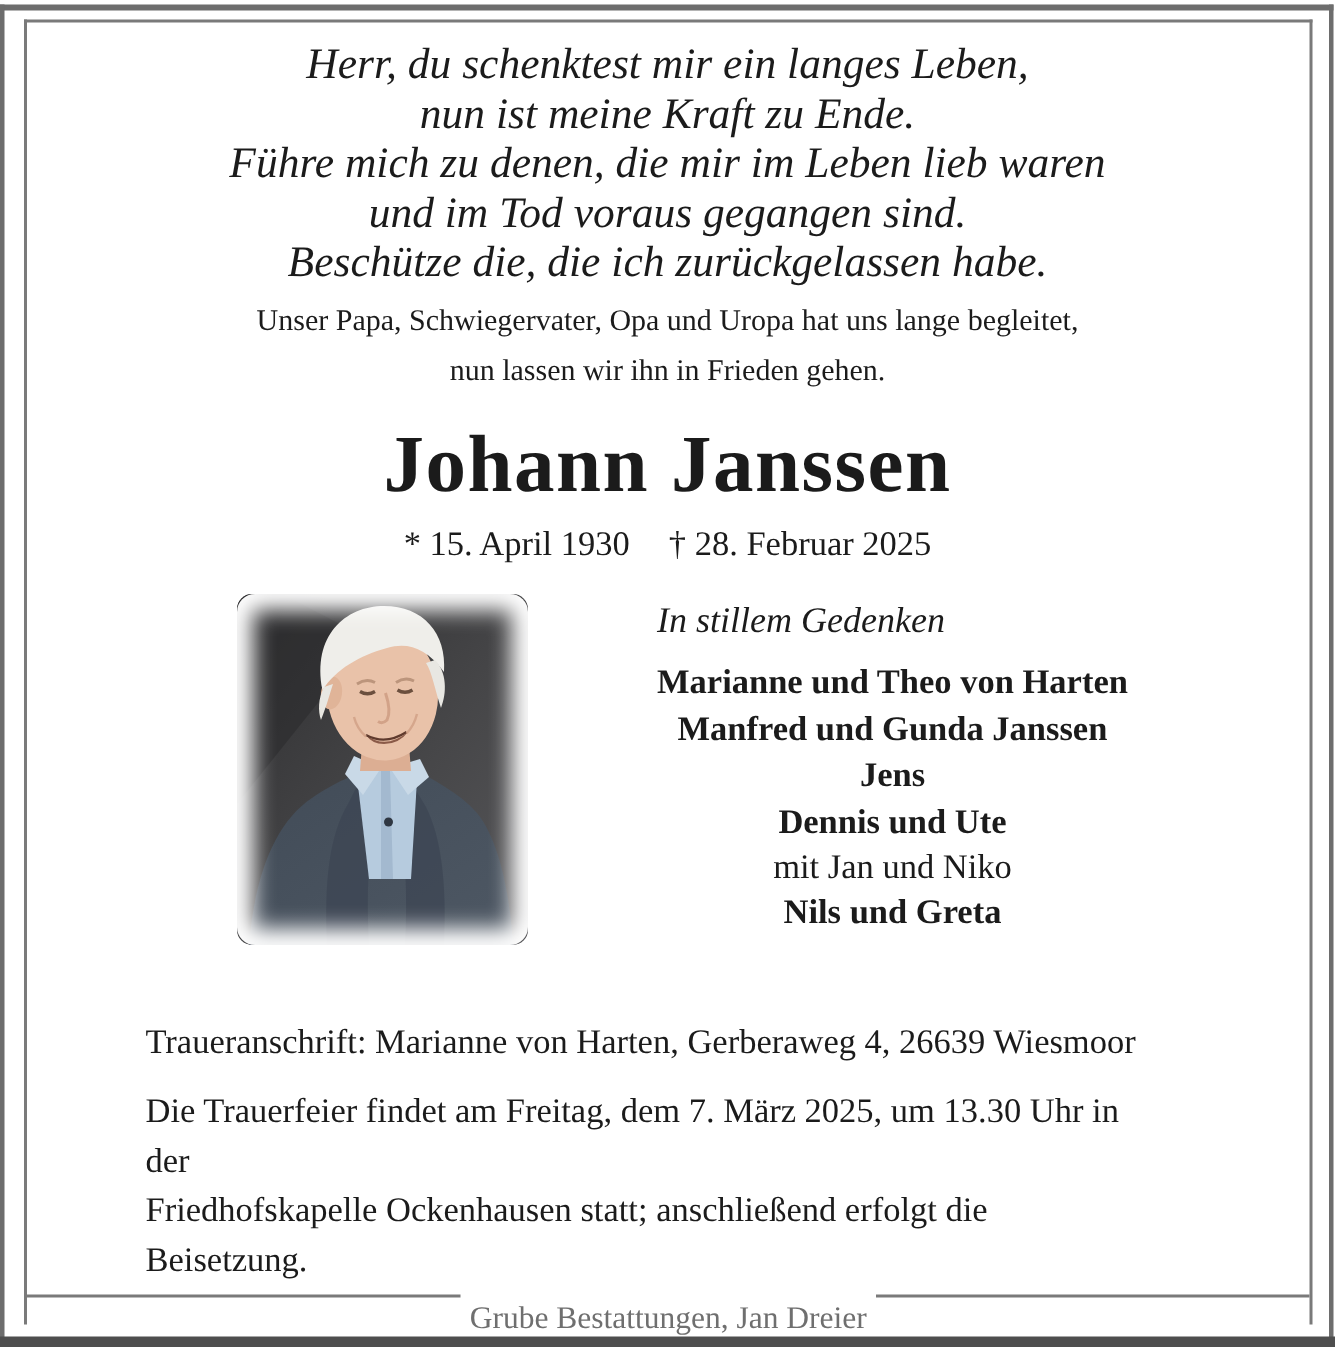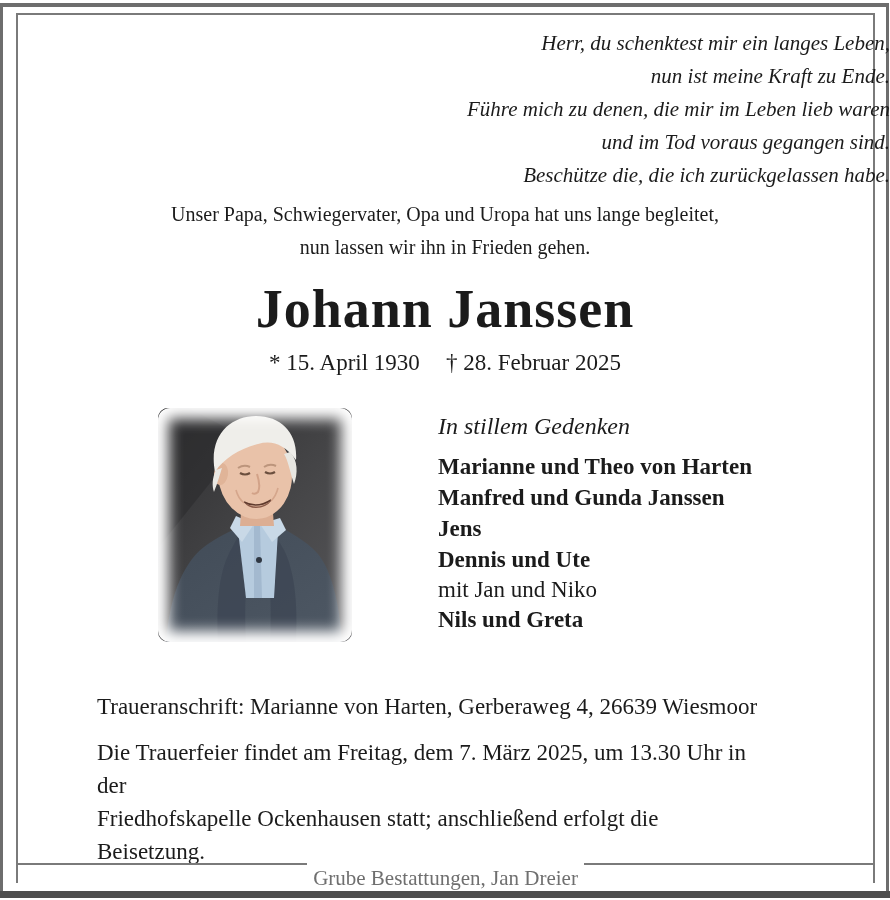--- a/index.html
+++ b/index.html
@@ -44,23 +44,23 @@
   }
   
   .content {
     position: absolute;
     left: 0; top: 0;
     width: 100%;
     padding-top: 27px;
     box-sizing: border-box;
   }
   .poem {
-    text-align: right;
+    text-align: center;
     font-style: italic;
-    font-size: 21px;
+    font-size: 29px;
     line-height: 33px;
   }
   .intro {
     margin-top: 6px;
     text-align: center;
     font-size: 20px;
     line-height: 33px;
   }
   .name {
     margin-top: 16px;
@@ -75,21 +75,21 @@
     text-align: center;
     font-size: 23px;
     line-height: 30px;
   }
   .dates .death {
     margin-left: 26px;
     text-align: center;
   }
   
   .middle {
-    margin-top: 30px;
+    margin-top: 18px;
     margin-left: 158px;
     display: flex;
     align-items: flex-start;
   }
   .photo {
     position: relative;
     width: 194px;
     height: 234px;
     flex: 0 0 auto;
   }
@@ -104,21 +104,21 @@
   }
   .mourners {
     margin-left: 86px;
     padding-top: 3px;
   }
   .gedenken {
     font-style: italic;
     font-size: 24px;
     line-height: 30px;
   }
-  .mourner-list { margin-top: 10px; }
+  .mourner-list { margin-top: 10px; text-align: center; }
   .mourner-line {
     font-size: 23px;
     line-height: 31px;
   }
   .mourner-line.bold { font-weight: bold; }
   .mourner-line.sub { line-height: 29px; }
   
   .para {
     padding-left: 97px;
     padding-right: 120px;

